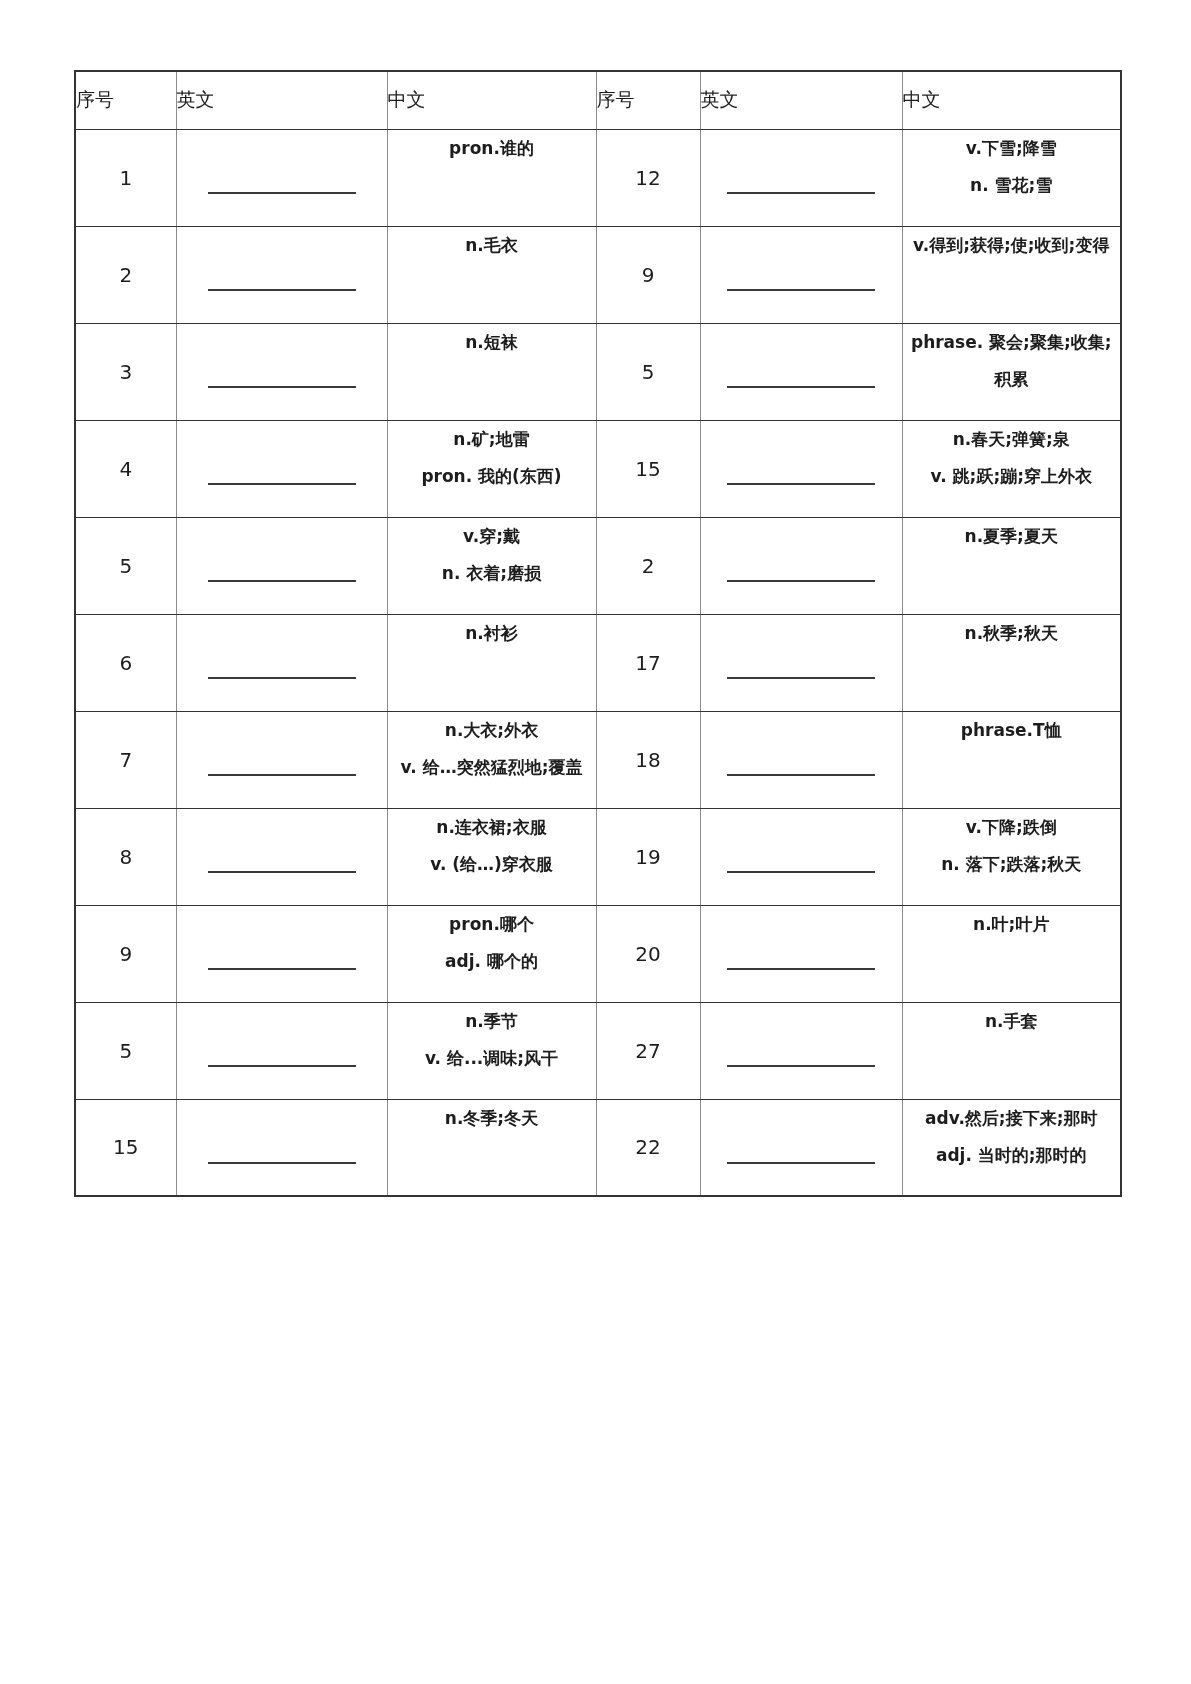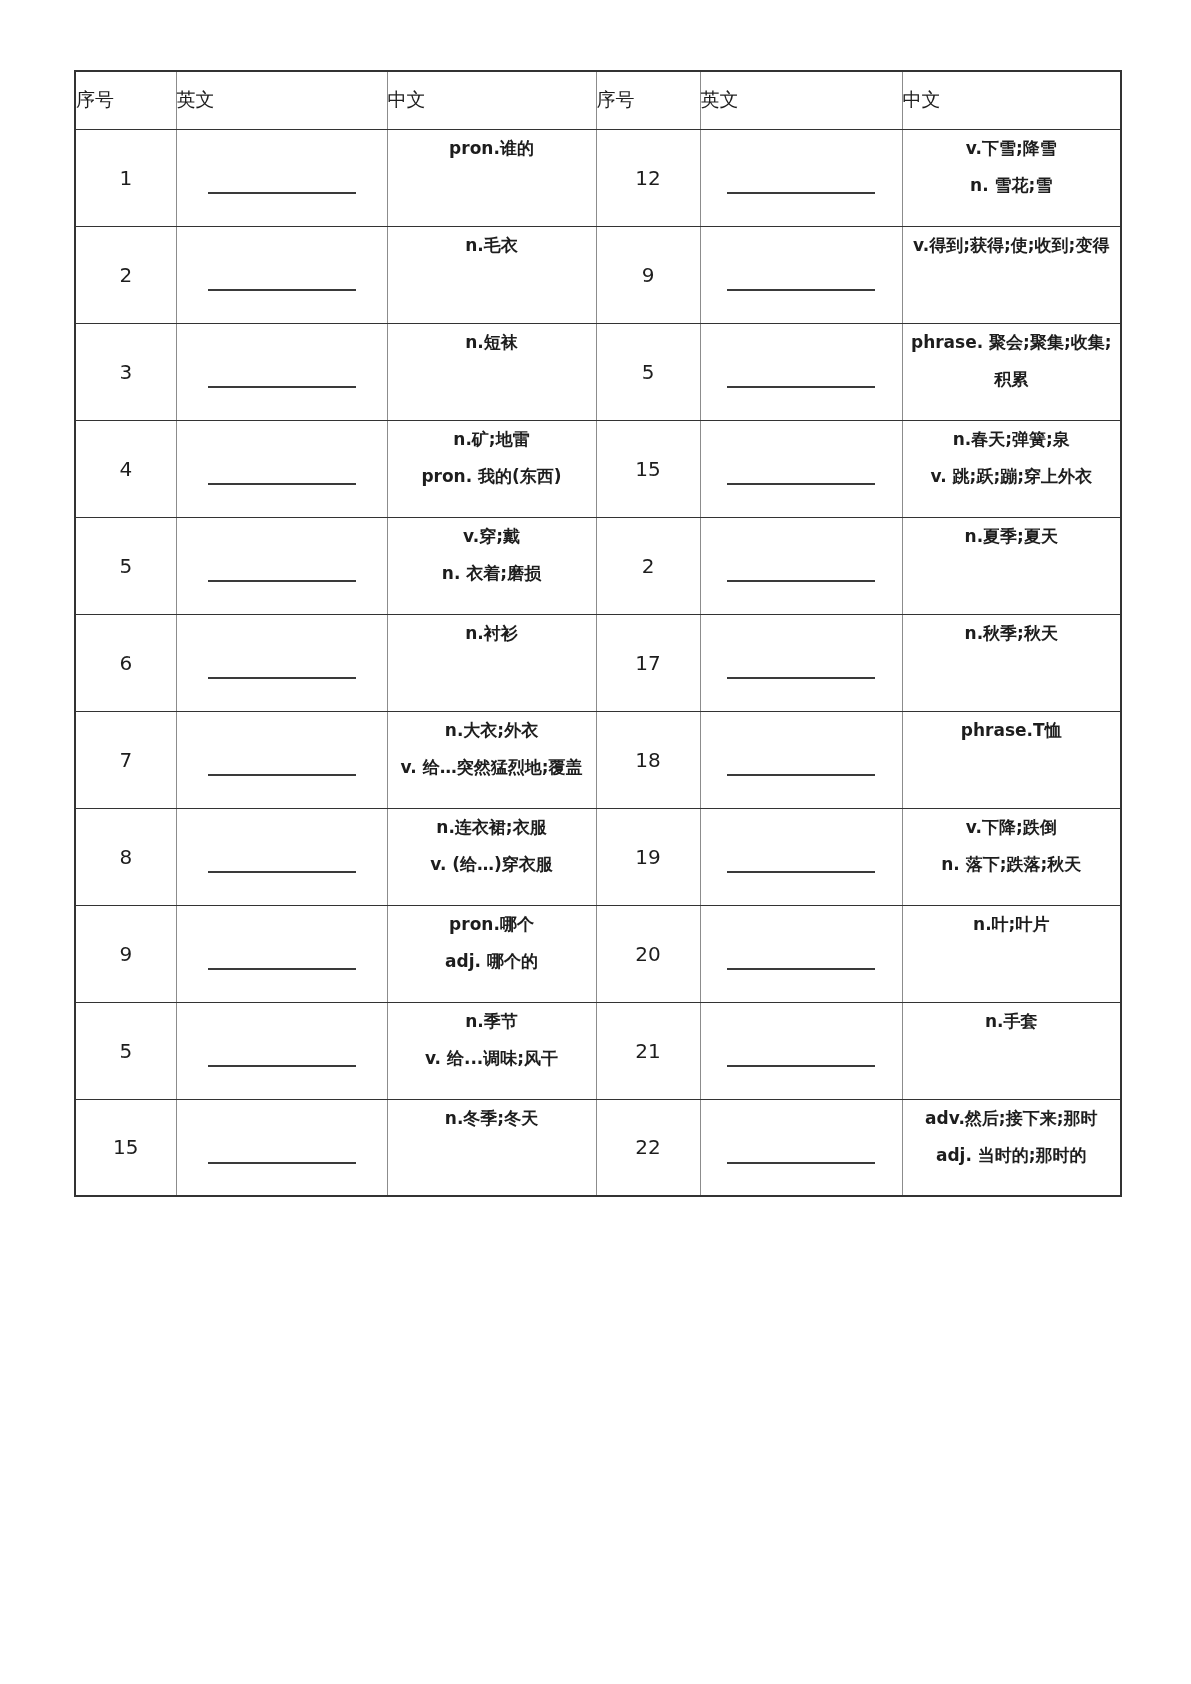--- a/index.html
+++ b/index.html
@@ -250,21 +250,21 @@
       </tr>
       <tr>
         <td class="num-cell">5</td>
         <td class="en-cell">
             <div class="blank-line"></div>
           </td>
         <td class="cn-cell">
           <div class="cn-line">n.季节</div>
           <div class="cn-line">v. 给...调味;风干</div>
         </td>
-        <td class="num-cell">21</td>
+        <td class="num-cell">27</td>
         <td class="en-cell">
             <div class="blank-line"></div>
           </td>
         <td class="cn-cell">
           <div class="cn-line">n.手套</div>
           <div class="cn-line"></div>
         </td>
       </tr>
       <tr>
         <td class="num-cell">15</td>

